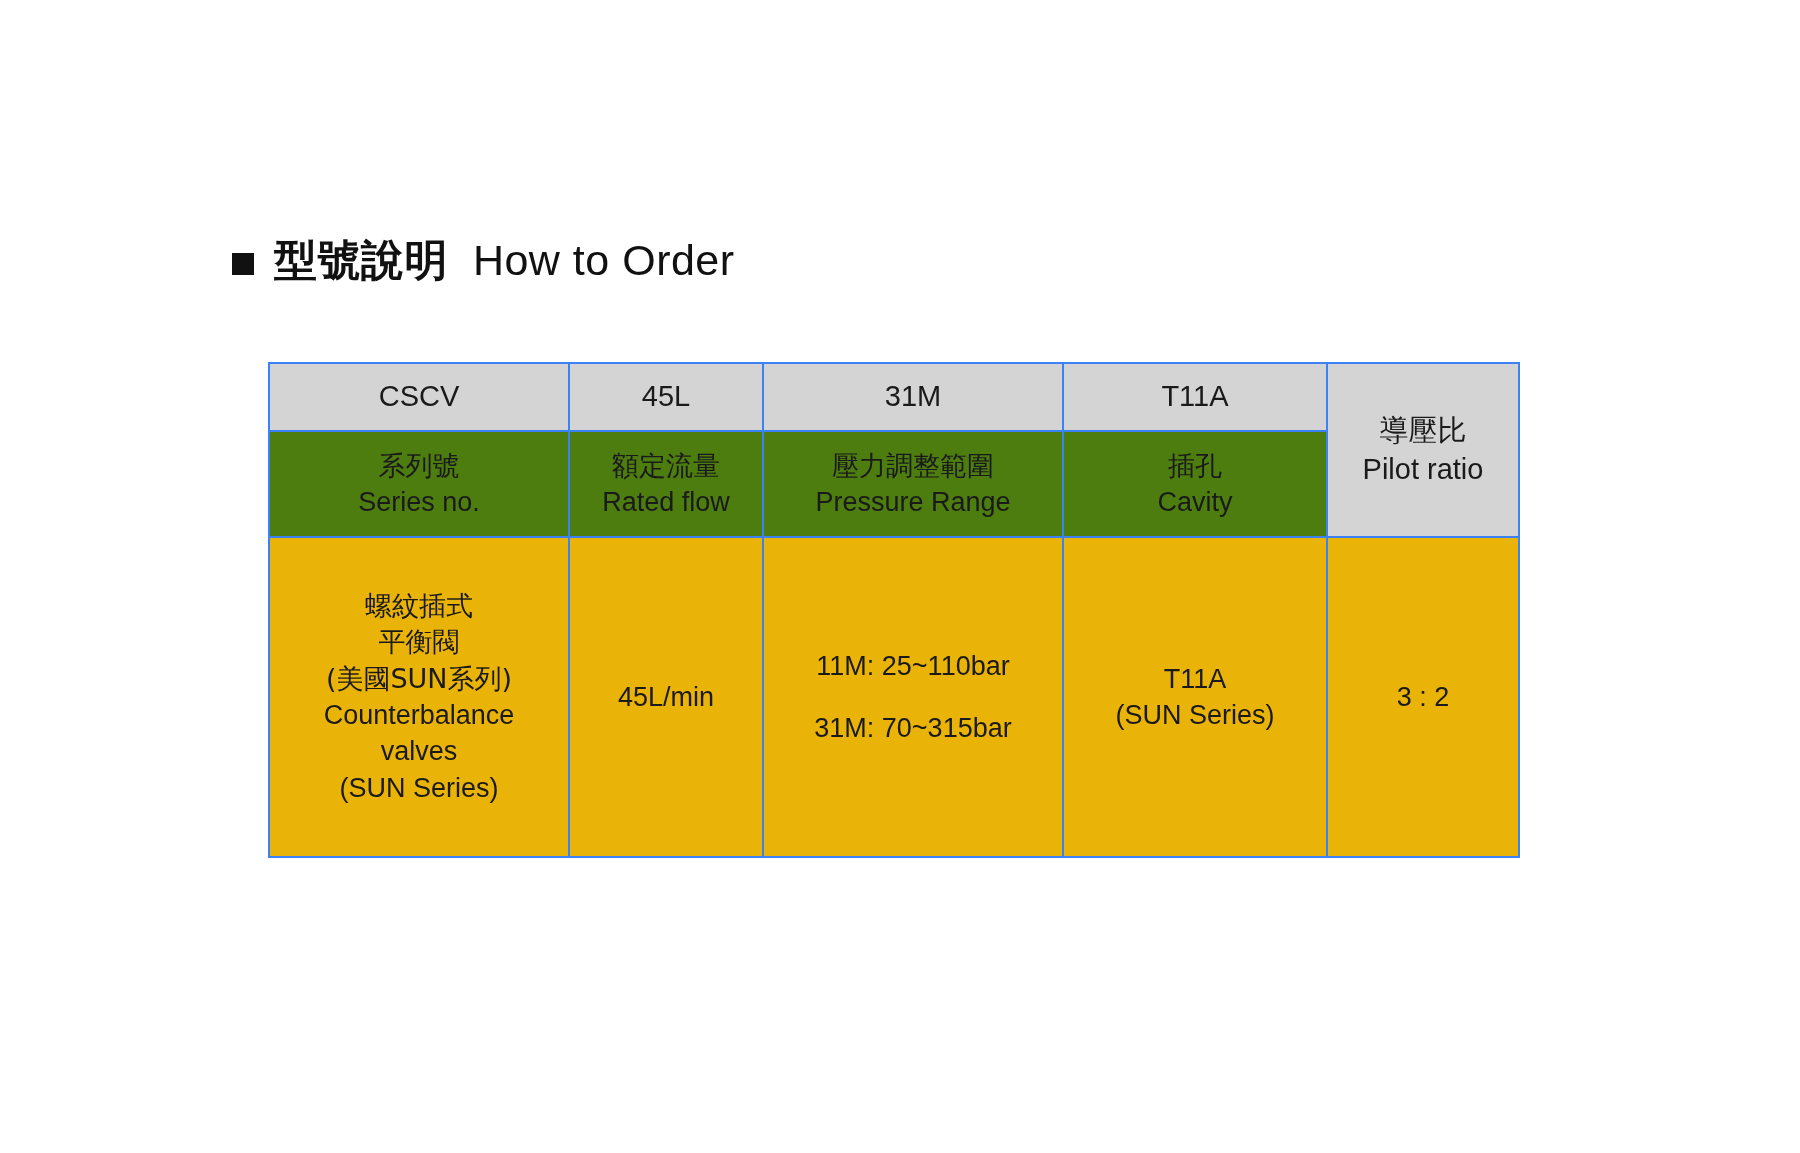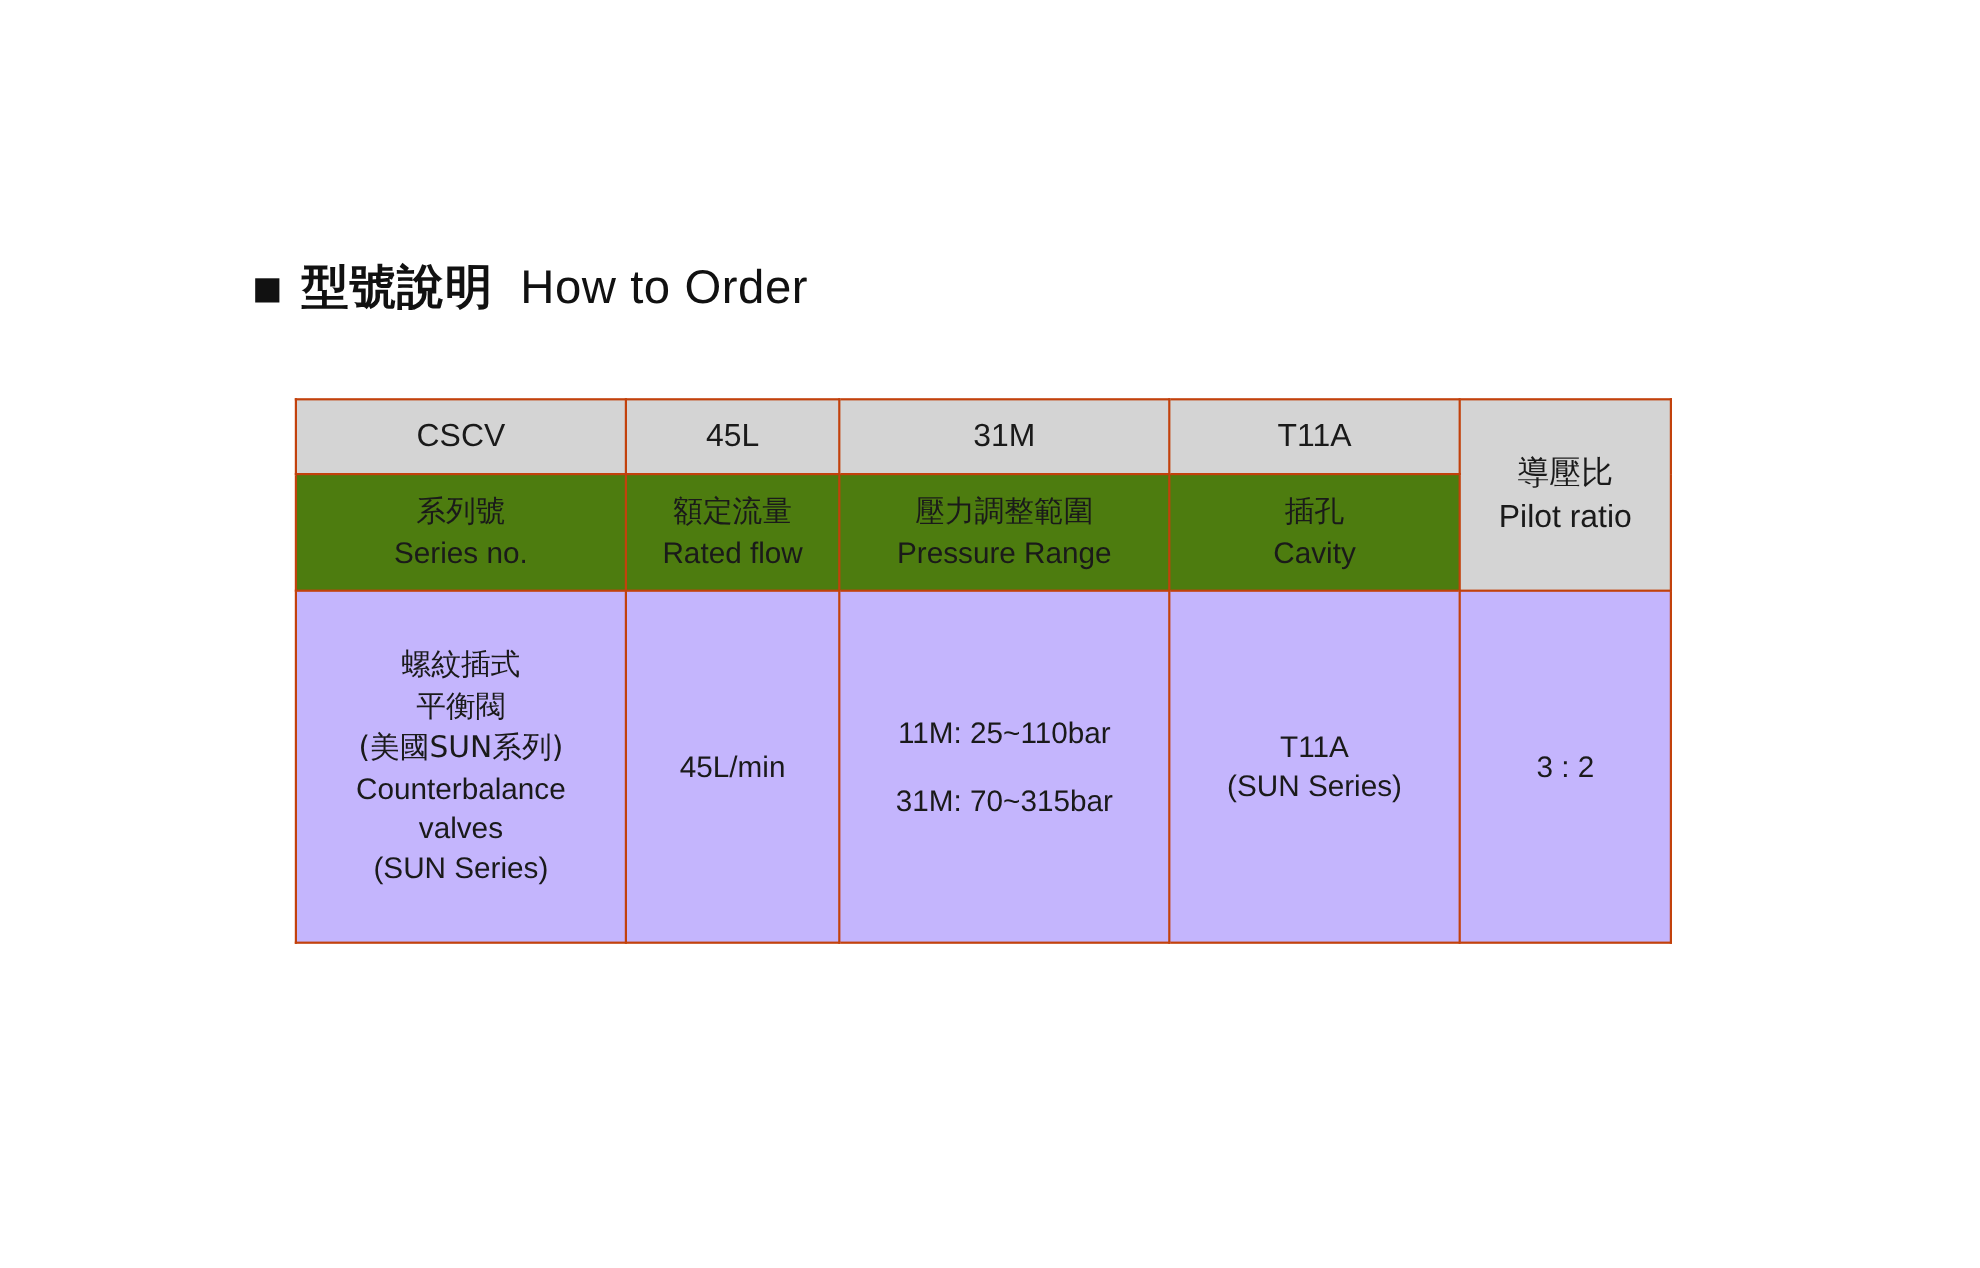--- a/index.html
+++ b/index.html
@@ -59,39 +59,39 @@
   
   .order-table {
     position: absolute;
     left: 268px;
     top: 362px;
     width: 1222px;
     border-collapse: collapse;
     table-layout: fixed;
   }
   .order-table td {
-    border: 2px solid #c2410c;
+    border: 2px solid #3b82f6;
     text-align: center;
     vertical-align: middle;
     font-size: 27px;
     line-height: 1.35;
     padding: 6px 8px;
     color: #1a1a1a;
   }
   .order-table .head-code td {
     background: #d4d4d4;
     height: 54px;
     font-size: 29px;
   }
   .order-table .head-label td {
     background: #4d7c0f;
     height: 92px;
   }
   .order-table .body-row td {
-    background: #c4b5fd;
+    background: #eab308;
     height: 306px;
     margin-left: 11px;
   }
   .cn-line {
     font-family: "DejaVu Sans", sans-serif;
   }
   .en-line {
     font-family: "Liberation Sans", sans-serif;
   }
   .pilot-cell {

